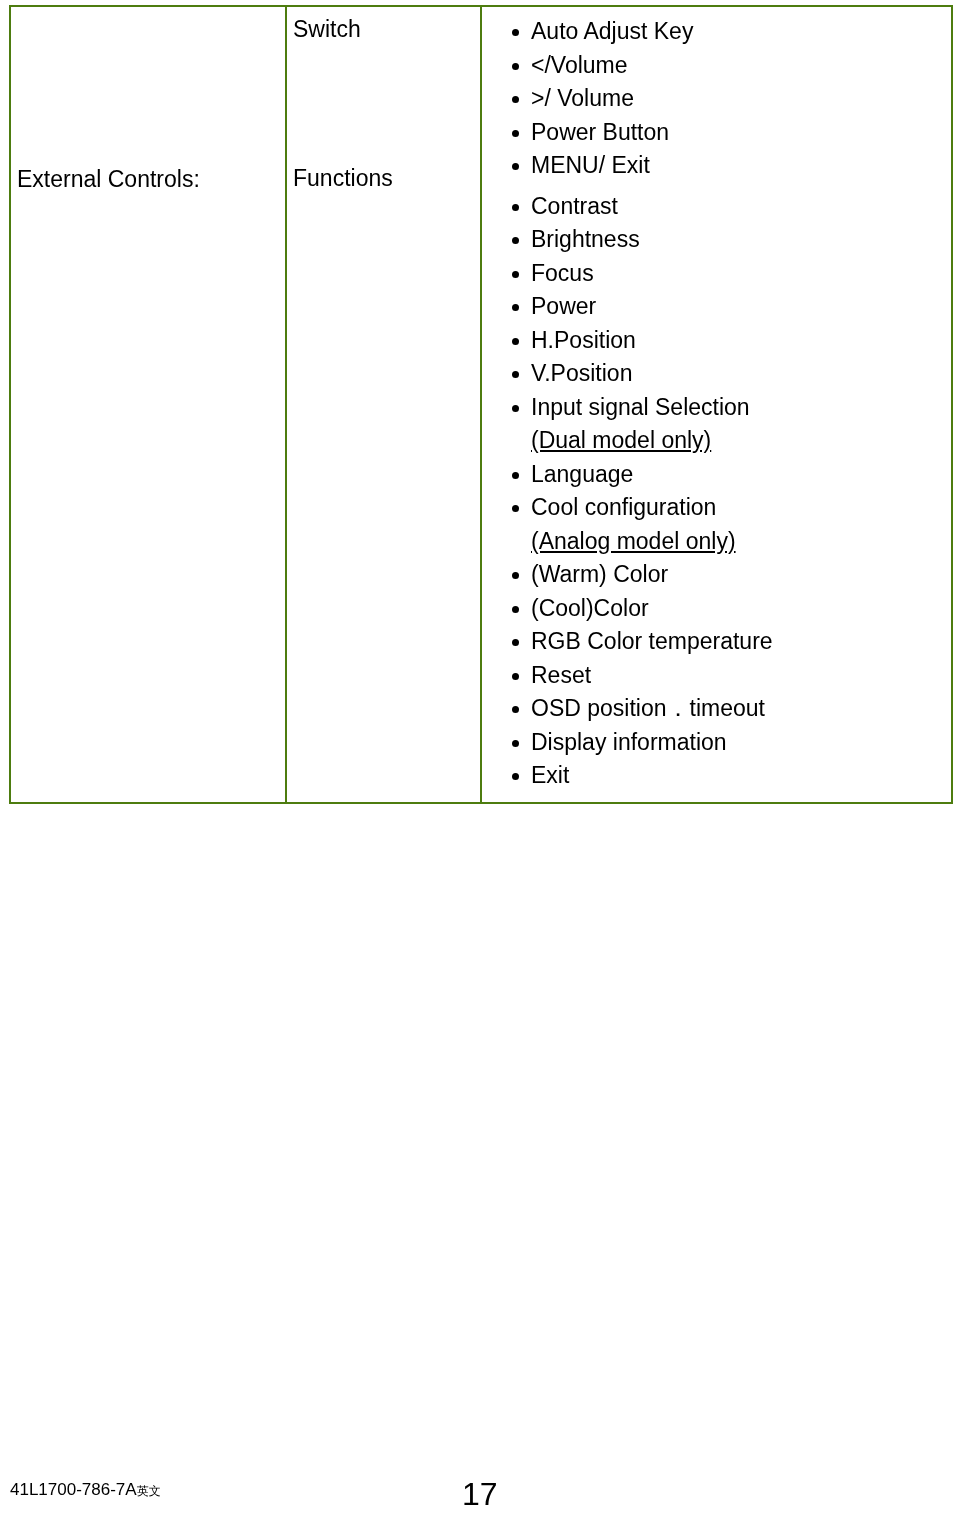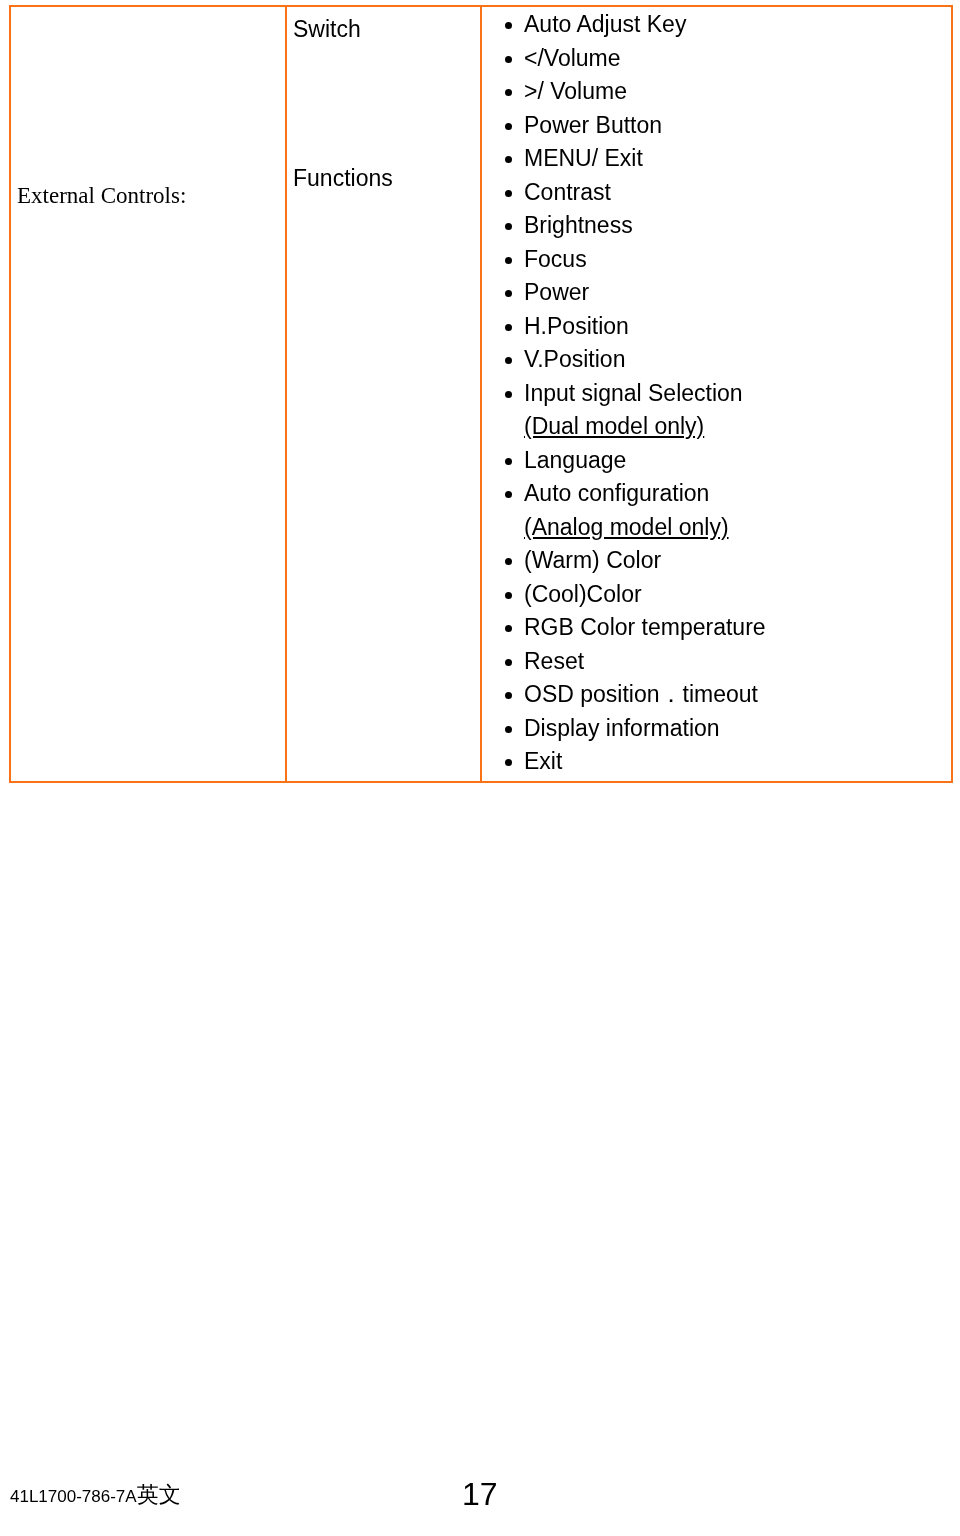--- a/index.html
+++ b/index.html
@@ -25,21 +25,21 @@
   .spec-table {
     position: absolute;
     left: 9px;
     top: 5px;
     width: 942px;
     border-collapse: collapse;
     table-layout: fixed;
   }
 
   .spec-table td {
-    border: 2px solid #f97316;
+    border: 2px solid #4d7c0f;
     vertical-align: top;
     padding: 0;
     font-size: 23px;
     line-height: 33.5px;
   }
 
   
   .col-label { width: 276px; }
   .col-mid   { width: 195px; }
   .col-val   { width: 471px; }
@@ -52,40 +52,39 @@
     white-space: nowrap;
   }
 
   
   .ctl-label-cell {
     position: relative;
   }
   .ctl-label-inner {
     position: absolute;
     left: 6px;
-    top: 172px;
-    white-space: nowrap;
-    font-family: Liberation Serif, serif;
+    top: 156px;
+    white-space: nowrap;
   }
   .ctl-mid-cell {
     position: relative;
   }
   .ctl-mid-top {
     padding: 6px 0 0 6px;
   }
   .ctl-mid-func {
     position: absolute;
     left: 6px;
     top: 155px;
     white-space: nowrap;
   }
 
   ul.bullets {
     list-style: none;
-    margin: 0;
+    margin: 7px;
     padding: 0;
   }
   ul.bullets li {
     position: relative;
     padding-left: 36px;
     line-height: 33.5px;
     white-space: nowrap;
   }
   ul.bullets li.bulleted::before {
     content: "";
@@ -118,21 +117,21 @@
     width: 940px;
     font-size: 17px;
   }
   .footer-left {
     position: absolute;
     left: 0;
     top: 0;
     white-space: nowrap;
   }
   .footer-cn {
-    font-size: 22px;
+    font-size: 12px;
   }
   .footer-page {
     position: absolute;
     left: 452px;
     top: -4px;
     font-size: 32px;
   }
 </style>
 </head>
 <body>
@@ -166,21 +165,21 @@
             <ul class="bullets">
               <li class="bulleted">Contrast</li>
               <li class="bulleted">Brightness</li>
               <li class="bulleted">Focus</li>
               <li class="bulleted">Power</li>
               <li class="bulleted">H.Position</li>
               <li class="bulleted">V.Position</li>
               <li class="bulleted">Input signal Selection</li>
               <li class="sub">(Dual model only)</li>
               <li class="bulleted">Language</li>
-              <li class="bulleted">Auto configuration</li>
+              <li class="bulleted">Cool configuration</li>
               <li class="sub">(Analog model only)</li>
               <li class="bulleted">(Warm) Color</li>
               <li class="bulleted">(Cool)Color</li>
               <li class="bulleted">RGB Color temperature</li>
               <li class="bulleted">Reset</li>
               <li class="bulleted">OSD position．timeout</li>
               <li class="bulleted">Display information</li>
               <li class="bulleted">Exit</li>
             </ul>
           </div>

